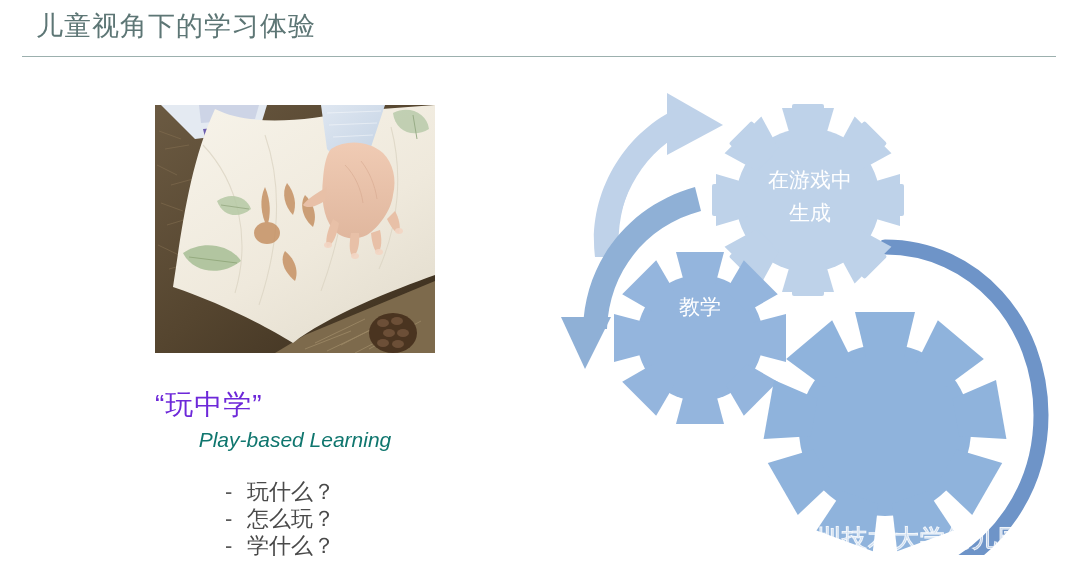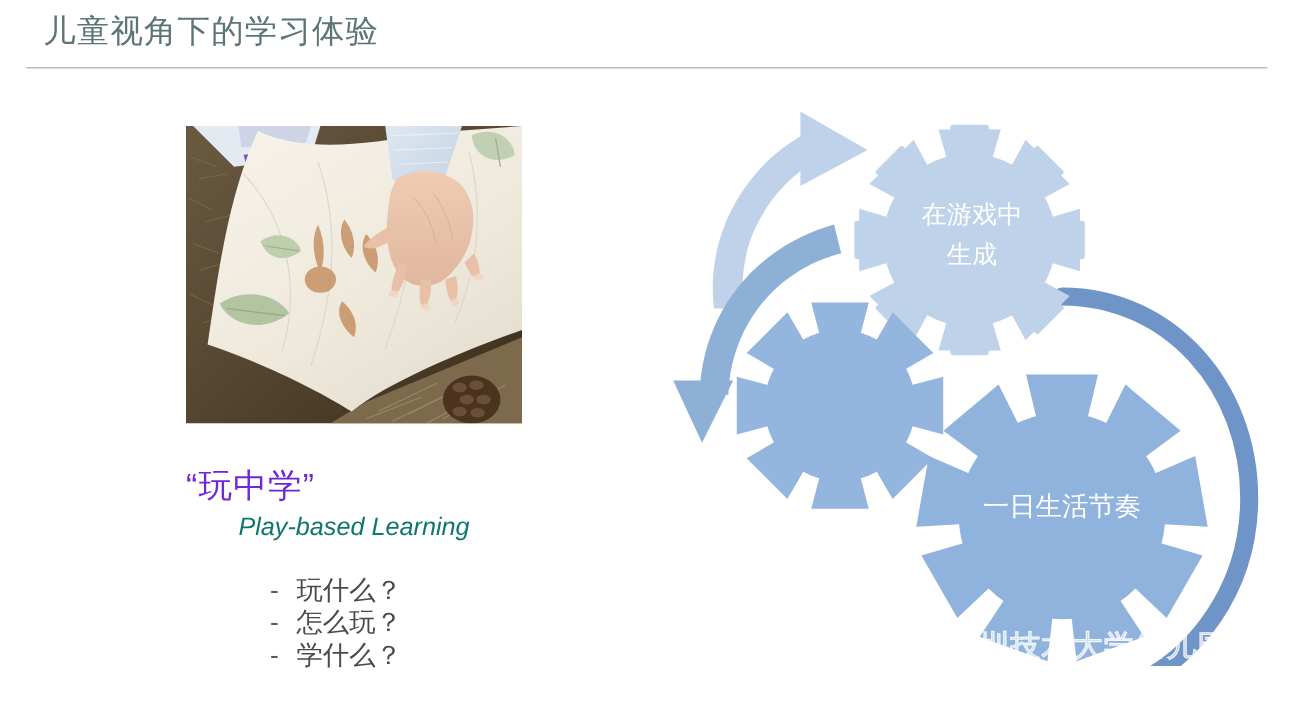--- a/index.html
+++ b/index.html
@@ -330,24 +330,22 @@
         </g>
       </g>
     </svg>
   </div>
 
   <div class="gear-label lbl-top">
     <div>在游戏中</div>
     <div>生成</div>
   </div>
   <div class="gear-label lbl-mid">
+    <div>教学</div>
     <div style="height:12px"></div>
-  </div>
-  <div class="gear-label lbl-bottom">
-    <div>一日生活节奏</div>
   </div>
 
   <div class="watermark">
     <svg width="34" height="26" viewBox="0 0 34 26">
       <path d="M12 2 C 5.5 2, 1 6, 1 10.6 C 1 13.2, 2.6 15.5, 5.1 17 L 3.6 21 L 8 18.6
                C 9.3 18.9, 10.6 19, 12 19 C 18.5 19, 23 15, 23 10.6 C 23 6, 18.5 2, 12 2 Z" fill="none" stroke="rgba(255,255,255,0.95)" stroke-width="1.2"></path>
       <circle cx="8.4" cy="8.6" r="1.15" fill="rgba(255,255,255,0.95)"></circle>
       <circle cx="15.3" cy="8.6" r="1.15" fill="rgba(255,255,255,0.95)"></circle>
       <path d="M22.5 8.4 C 28.2 8.4, 33 11.8, 33 15.7 C 33 17.9, 31.6 19.8, 29.5 21.1
                L 30.7 24.4 L 27 22.4 C 25.6 22.8, 24.1 23, 22.5 23 C 16.8 23, 12 19.6, 12 15.7

